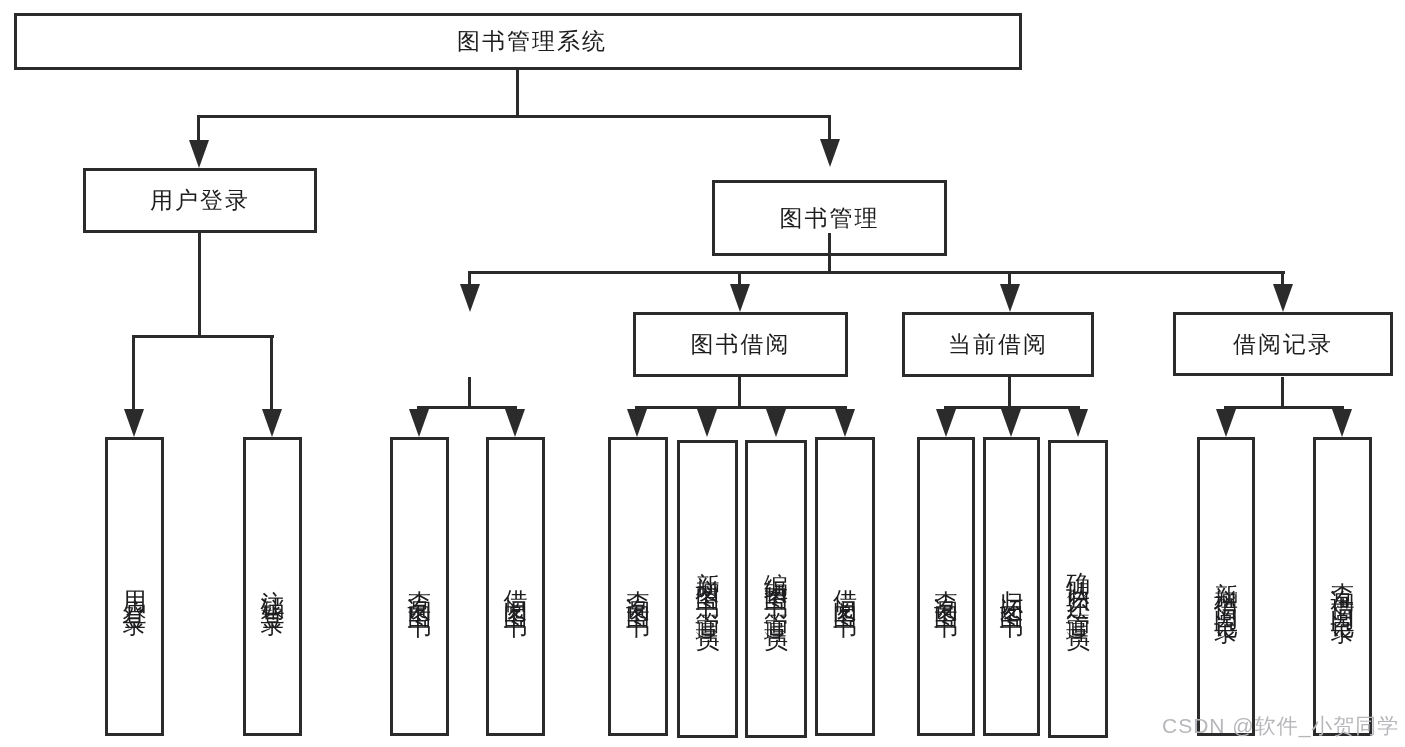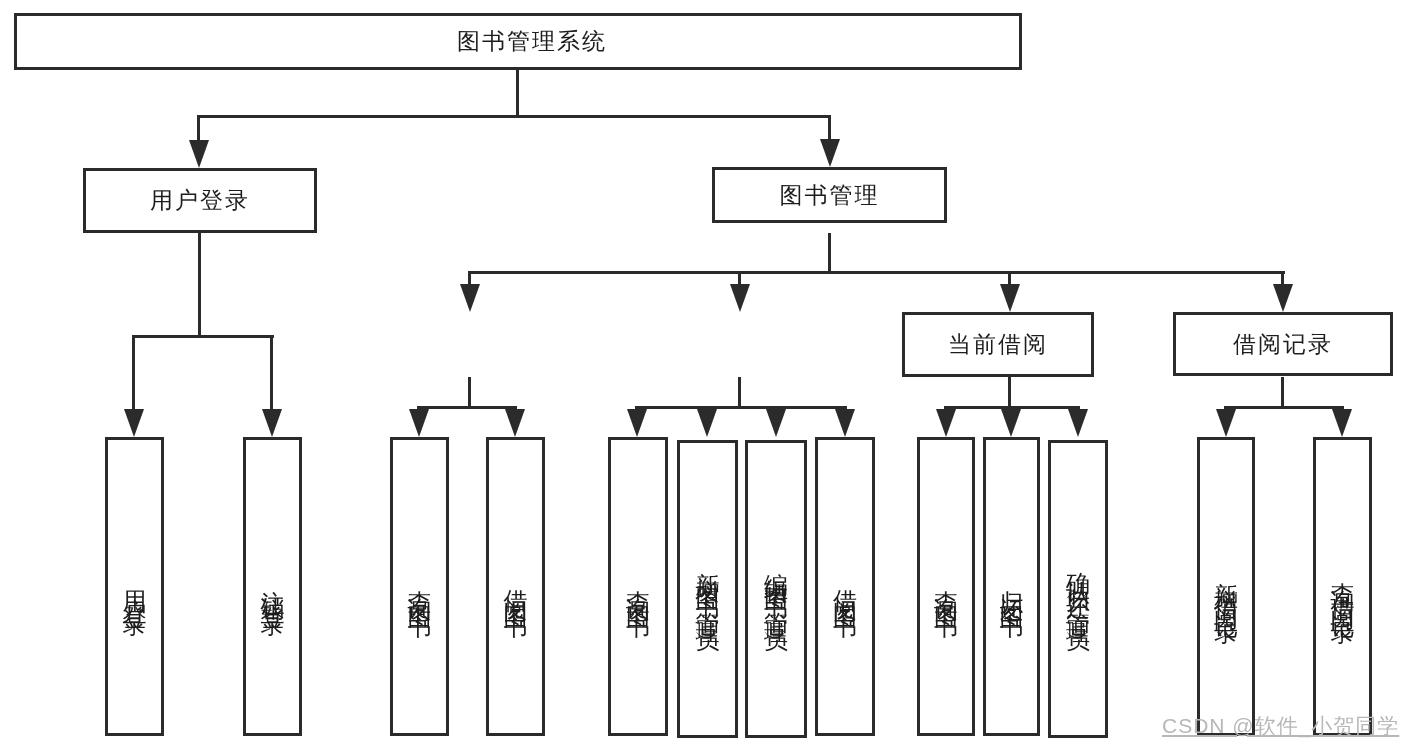--- a/index.html
+++ b/index.html
@@ -48,33 +48,33 @@
     border-right:10px solid transparent;
     border-top:28px solid var(--line);
   }
   .wm{
     position:absolute;
     left:1162px;top:712px;
     font-size:21px;letter-spacing:1px;
     color:var(--watermark);
     white-space:nowrap;
     z-index:5;
-    text-decoration:underline;
   }
 </style>
 </head>
 <body>
 
 <div class="stage">
 
   <div class="box" style="left:14px;top:13px;width:1008px;height:57px;padding-left:28px;">图书管理系统</div>
 
   <div class="box" style="left:83px;top:168px;width:234px;height:65px;">用户登录</div>
-  <div class="box" style="left:712px;top:167px;width:235px;height:56px;">图书管理</div>
+  <div class="box" style="left:712px;top:180px;width:235px;height:76px;">图书管理</div>
 
+  <div class="box" style="left:633px;top:312px;width:215px;height:65px;">图书借阅</div>
   <div class="box" style="left:902px;top:312px;width:192px;height:65px;">当前借阅</div>
   <div class="box" style="left:1173px;top:312px;width:220px;height:64px;">借阅记录</div>
 
   <div class="vbox" style="left:105px;top:437px;width:59px;height:299px;">
     <span class="vtext">用户登录</span>
   </div>
   <div class="vbox" style="left:243px;top:437px;width:59px;height:299px;">
     <span class="vtext">注销登录</span>
   </div>
 

